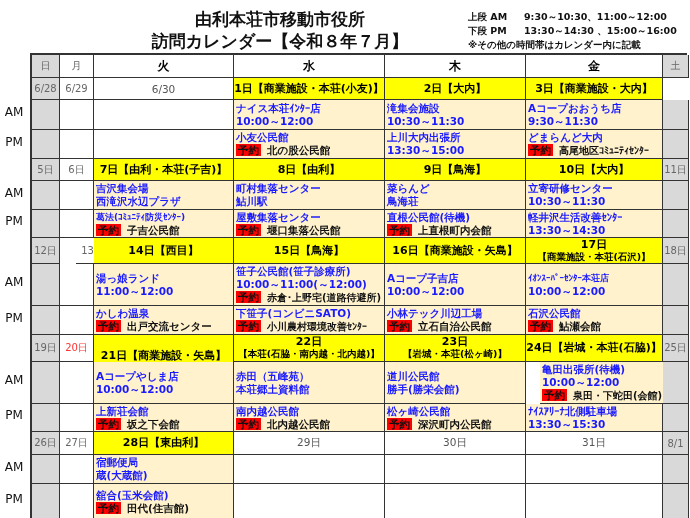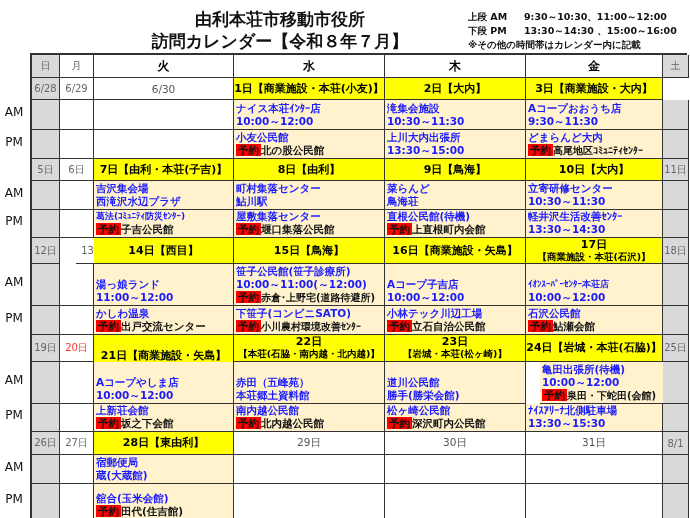--- a/index.html
+++ b/index.html
@@ -19,26 +19,26 @@
   .hdr.gray { background: #d9d9d9; color: #666; font-weight: normal; font-size: 10px; }
   .hdr.mon { color: #666; font-weight: normal; font-size: 10px; }
   .date { text-align: center; font-size: 10px; color: #666; display: flex; align-items: center; justify-content: center; }
   .date.gray { background: #d9d9d9; }
   .date.red { color: #ff3333; }
   .date.hl { background: #ffff00; color: #000; font-weight: bold; font-size: 11px; line-height: 12px; flex-direction: column; }
   .date.hl .sub { font-size: 9.5px; }
   .date.plain { color: #555; font-size: 10.5px; }
   .slot { background: #fff; }
   .slot.gray { background: #d9d9d9; }
-  .slot.peach { background: #fff2cc; padding: 1px 2px; display: flex; flex-direction: column; justify-content: flex-end; }
+  .slot.peach { background: #fff2cc; padding: 1px 2px; display: flex; flex-direction: column; justify-content: center; }
   .ln { font-size: 10.5px; line-height: 13px; color: #1a1aff; font-weight: bold; white-space: nowrap; }
   .ln.small { font-size: 9px; }
   .rsv { font-size: 10.5px; line-height: 13px; white-space: nowrap; color: #111; font-weight: bold; }
   .rsv.small .txt { font-size: 10px; }
-  .badge { background: #ff0000; color: #111; padding: 0 2px; margin-right: 0; font-weight: bold; }
+  .badge { background: #ff0000; color: #111; padding: 0 2px; margin-right: 6px; font-weight: bold; }
 </style>
 </head>
 <body>
 
 <div class="title">
   <div>由利本荘市移動市役所</div>
   <div>訪問カレンダー【令和８年７月】</div>
 </div>
 
 <div class="legend">

